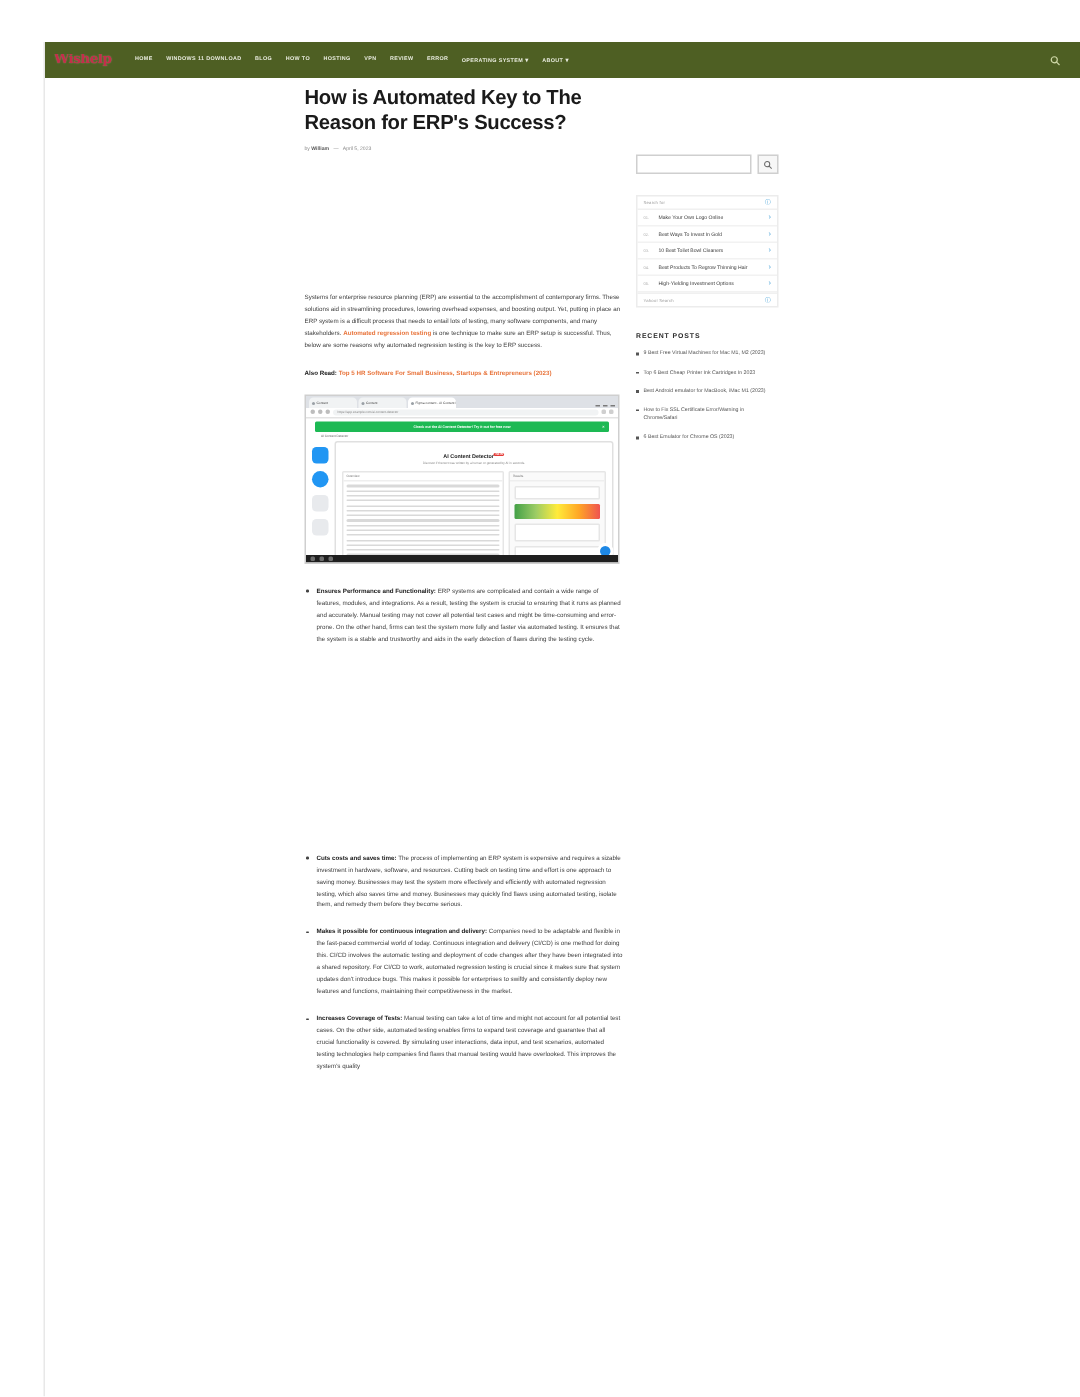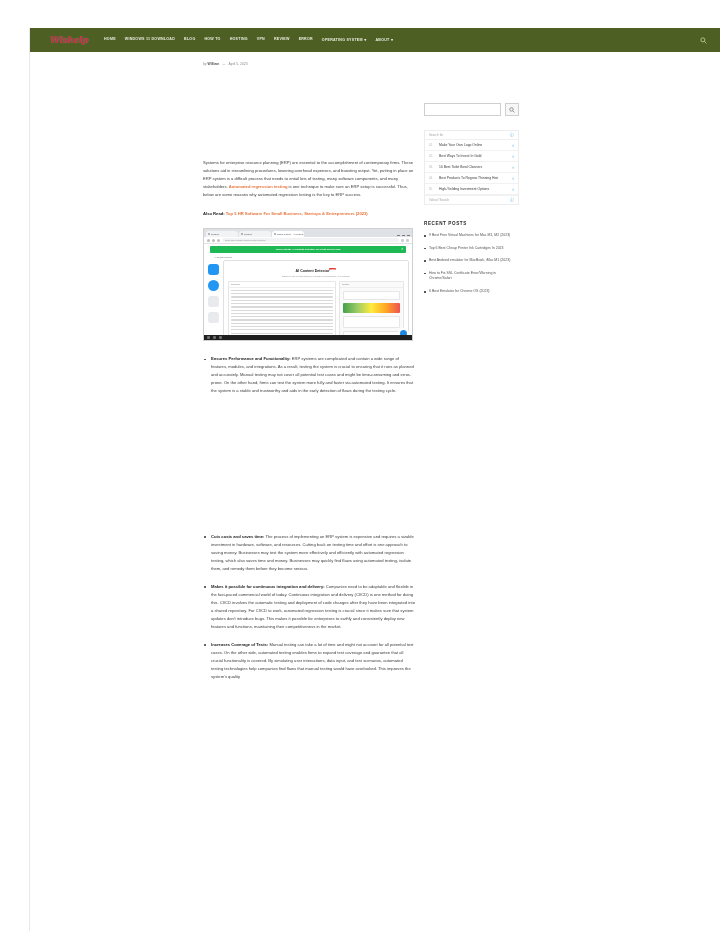--- a/index.html
+++ b/index.html
@@ -16,23 +16,23 @@
   }
   
   .navbar {
     position: absolute;
     left: 30px; top: 28px;
     width: 690px; height: 24px;
     background: #4e5f23;
     display: flex; align-items: center;
   }
   .brand {
-    width: 46px; margin-left: 20px;
+    width: 46px; margin-left: 6px;
     font-family: "DejaVu Serif", serif;
-    font-size: 9px; font-style: italic; font-weight: bold;
+    font-size: 9px; font-weight: bold;
     color: #c52d4a;
     letter-spacing: -0.3px;
     text-shadow: 0 0 1px rgba(255,255,255,.35);
     line-height: 1;
     white-space: nowrap;
     overflow: hidden;
   }
   .navlinks { display: flex; align-items: center; gap: 9px; margin-left: 8px; }
   .navlink {
     color: #e9ecdf;
@@ -250,20 +250,21 @@
     <div class="nav-search">
       <svg viewBox="0 0 16 16">
         <circle cx="6.5" cy="6.5" r="4.6" fill="none" stroke="#cfd8a8" stroke-width="1.8"></circle>
         <line x1="10" y1="10" x2="14.5" y2="14.5" stroke="#cfd8a8" stroke-width="1.8"></line>
       </svg>
     </div>
   </div>
 
   <div class="content">
 
+    <h1 class="post-title">How is Automated Key to The Reason for ERP's Success?</h1>
 
     <div class="byline">
       <span>by</span>
       <b>William</b>
       <span class="sep">—</span>
       <span>April 5, 2023</span>
     </div>
 
     <div class="body-copy">
       <p class="para">

